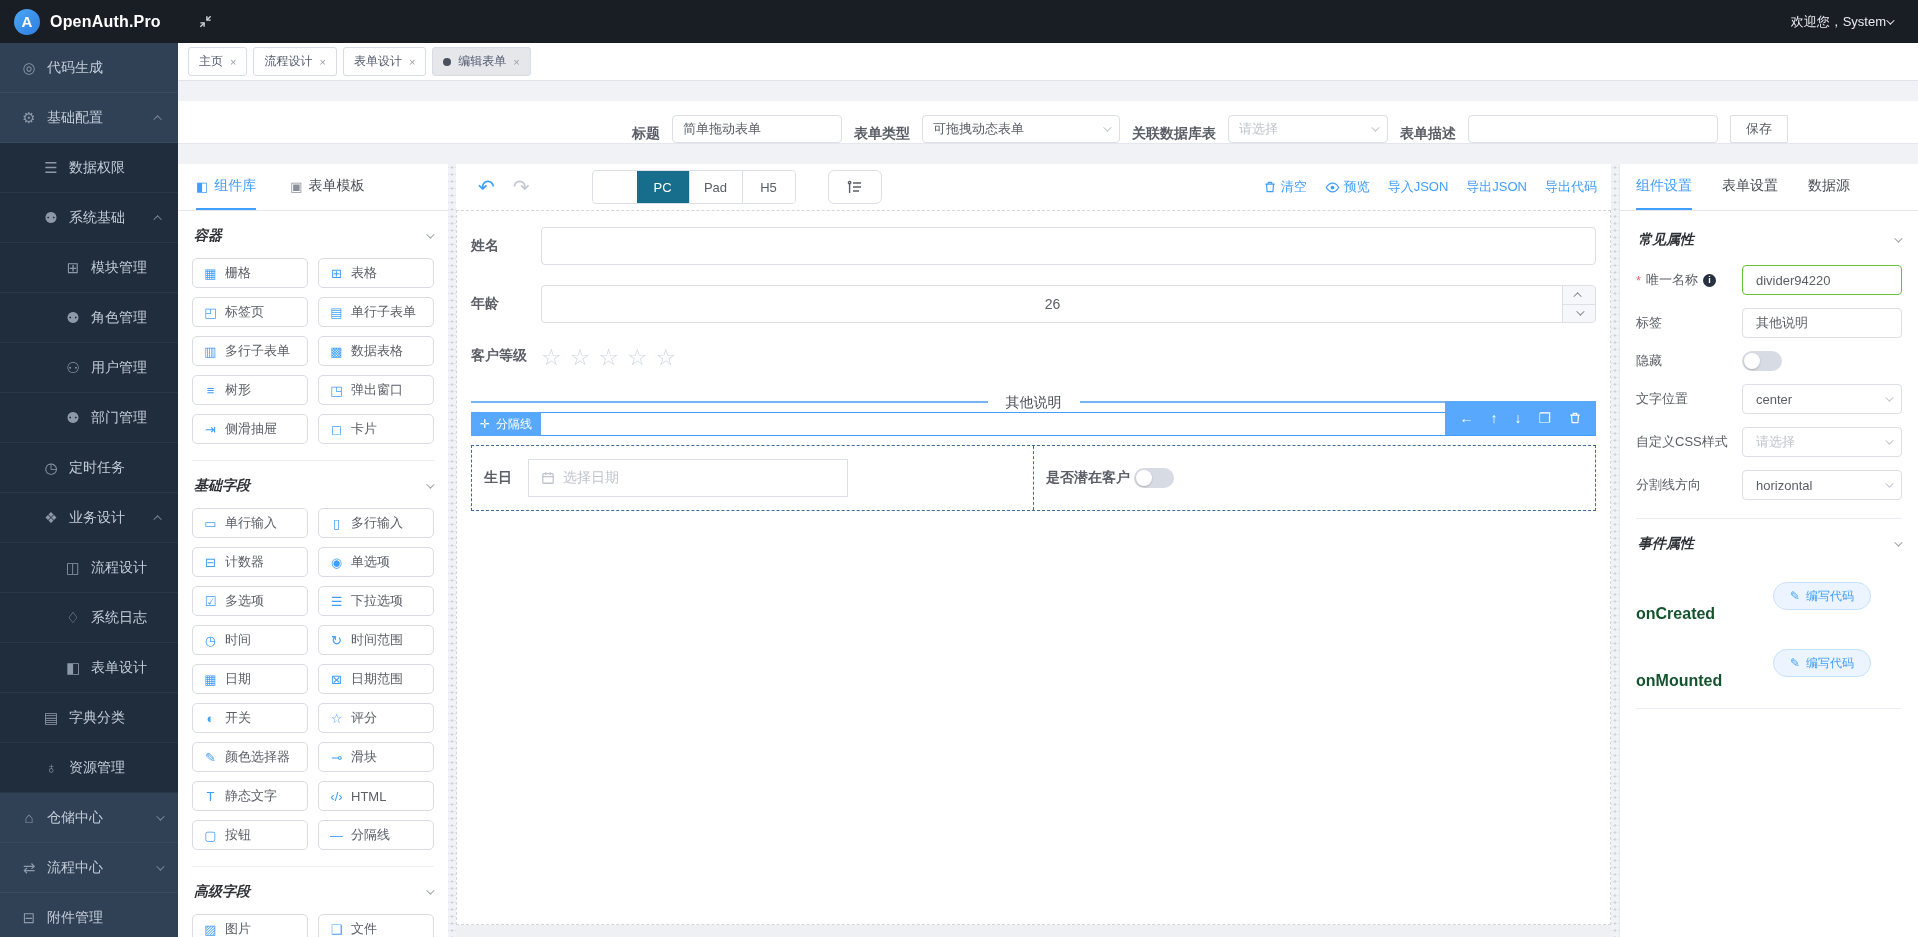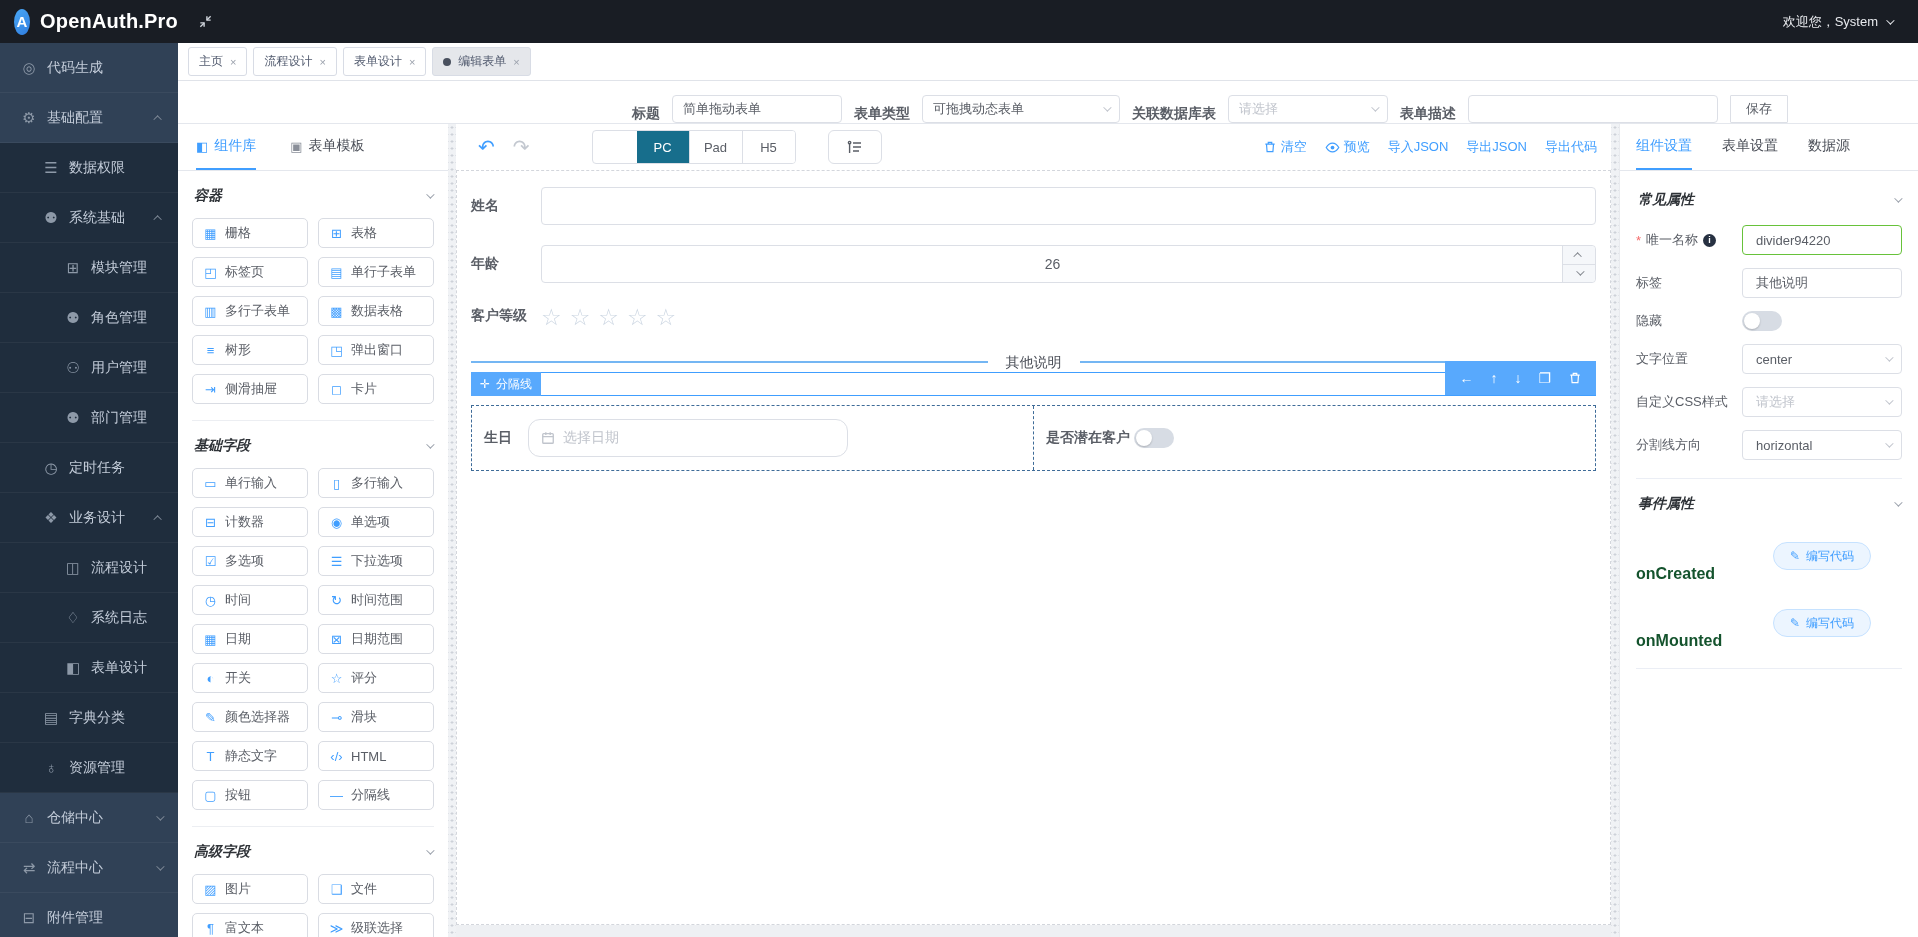--- a/index.html
+++ b/index.html
@@ -3,39 +3,39 @@
 <meta charset="utf-8">
 <style>
   html,body{margin:0;padding:0;}
   .app{position:relative;width:1918px;height:937px;overflow:hidden;background:#f0f2f5;
        font-family:"Liberation Sans","DejaVu Sans",sans-serif;-webkit-font-smoothing:antialiased;}
   
   .topbar{position:absolute;left:0;top:0;right:0;height:43px;background:#191d24;display:flex;align-items:center;color:#fff;z-index:5;}
   .brand{width:178px;flex:none;display:flex;align-items:center;gap:10px;padding-left:14px;box-sizing:border-box;}
   .logo{width:26px;height:26px;border-radius:50%;background:linear-gradient(135deg,#4aa8f5,#2f7de0);
         display:flex;align-items:center;justify-content:center;font-size:15px;font-weight:700;color:#fff;}
-  .brand-name{font-size:20px;font-weight:600;letter-spacing:.2px;}
+  .brand-name{font-size:16px;font-weight:600;letter-spacing:.2px;}
   .collapse{margin-left:20px;display:flex;align-items:center;cursor:pointer;}
-  .top-right{margin-left:auto;display:flex;align-items:center;gap:8px;padding-right:26px;font-size:13px;color:#e8eaee;cursor:pointer;}
+  .top-right{margin-left:auto;display:flex;align-items:center;padding-right:26px;font-size:13px;color:#e8eaee;cursor:pointer;}
   
   .chv{display:inline-block;width:7px;height:7px;border-right:1.5px solid currentColor;border-bottom:1.5px solid currentColor;}
   .chv.down{transform:rotate(45deg) translateY(-2px);}
   .chv.up{transform:rotate(-135deg) translateY(-2px);}
   .chv.sm{width:5px;height:5px;}
   
   .sidebar{position:absolute;left:0;top:43px;bottom:0;width:178px;background:#304156;overflow:hidden;}
   .snav{height:50px;display:flex;align-items:center;position:relative;color:#c3ccd9;font-size:14px;cursor:pointer;
         border-bottom:1px solid rgba(255,255,255,.05);box-sizing:border-box;}
   .snav.lv1{background:#304156;padding-left:20px;}
   .snav.lv2{background:#1f2d3d;padding-left:42px;}
   .snav.lv3{background:#1f2d3d;padding-left:64px;}
   .sicon{width:18px;margin-right:9px;color:#8d99a8;font-size:15px;text-align:center;flex:none;}
   .scaret{position:absolute;right:16px;color:#7d8896;}
   
-  .main{position:absolute;left:178px;top:43px;right:0;bottom:0;display:flex;flex-direction:column;background:#f0f2f5;}
+  .main{position:absolute;left:178px;top:43px;right:0;bottom:0;display:flex;flex-direction:column;background:#f0f2f5;gap:20px;}
   
   .tabstrip{height:37px;flex:none;background:#fff;border-bottom:1px solid #e0e3e9;display:flex;align-items:center;padding-left:10px;gap:6px;}
   .tag{display:inline-flex;align-items:center;gap:7px;height:27px;padding:0 10px;border:1px solid #d8dce5;background:#fff;
        font-size:12px;color:#515a6e;border-radius:3px;cursor:pointer;}
   .tag .x{color:#9aa0ab;font-size:11px;}
   .tag.active{background:#e5e7eb;}
   .tag .dot{width:8px;height:8px;border-radius:50%;background:#49505e;}
   
   .formheader{height:42px;flex:none;background:#fff;border-bottom:1px solid #e4e7ed;display:flex;align-items:flex-end;gap:12px;padding-right:130px;}
   .fh-spacer{flex:1;}
@@ -100,21 +100,21 @@
   .sel-box{margin-top:9px;height:22px;border:1px solid #409eff;position:relative;background:#fff;}
   .sel-tag{position:absolute;left:-1px;top:-1px;height:24px;display:flex;align-items:center;gap:6px;background:#58a9fd;color:#fff;
            font-size:12px;padding:0 9px;box-sizing:border-box;cursor:move;}
   .sel-actions{position:absolute;right:-1px;top:-12px;height:34px;background:#58a9fd;display:flex;align-items:center;gap:17px;
                padding:0 14px;color:#fff;font-size:14px;}
   .sel-actions span{cursor:pointer;line-height:1;}
   .subrow{margin-top:9px;border:1px dashed #3e6b98;display:flex;height:64px;background:#fff;}
   .subcell{flex:1;display:flex;align-items:center;padding-left:12px;min-width:0;}
   .subcell.first{border-right:1px dashed #3e6b98;}
   .sublabel{font-size:14px;font-weight:700;color:#5a5e66;margin-right:16px;white-space:nowrap;}
-  .date-inp{width:320px;height:38px;border:1px solid #dcdfe6;border-radius:12px;display:flex;align-items:center;gap:8px;
+  .date-inp{width:320px;height:38px;border:1px solid #dcdfe6;border-radius:0;display:flex;align-items:center;gap:8px;
             padding:0 12px;color:#c0c4cc;font-size:14px;background:#fff;box-sizing:border-box;cursor:text;}
   .sw{width:40px;height:20px;border-radius:10px;background:#d7dce4;position:relative;flex:none;cursor:pointer;}
   .sw::after{content:"";position:absolute;left:2px;top:2px;width:16px;height:16px;border-radius:50%;background:#fff;box-shadow:0 1px 2px rgba(0,0,0,.2);}
   
   .inspector{width:298px;flex:none;background:#fff;border-left:1px solid #e8eaee;display:flex;flex-direction:column;min-height:0;}
   .ins-body{padding:4px 16px 0;overflow:hidden;}
   .irow{display:flex;align-items:center;margin-bottom:13px;}
   .ilabel{flex:1;font-size:13px;color:#5a5e66;display:flex;align-items:center;gap:5px;min-width:0;}
   .ictrl{width:160px;flex:none;display:flex;align-items:center;border-radius:7px;}
   .iinput{width:100%;height:30px;padding:0 13px;font-size:13px;color:#5a5e66;border:1px solid #dcdfe6;border-radius:4px;

